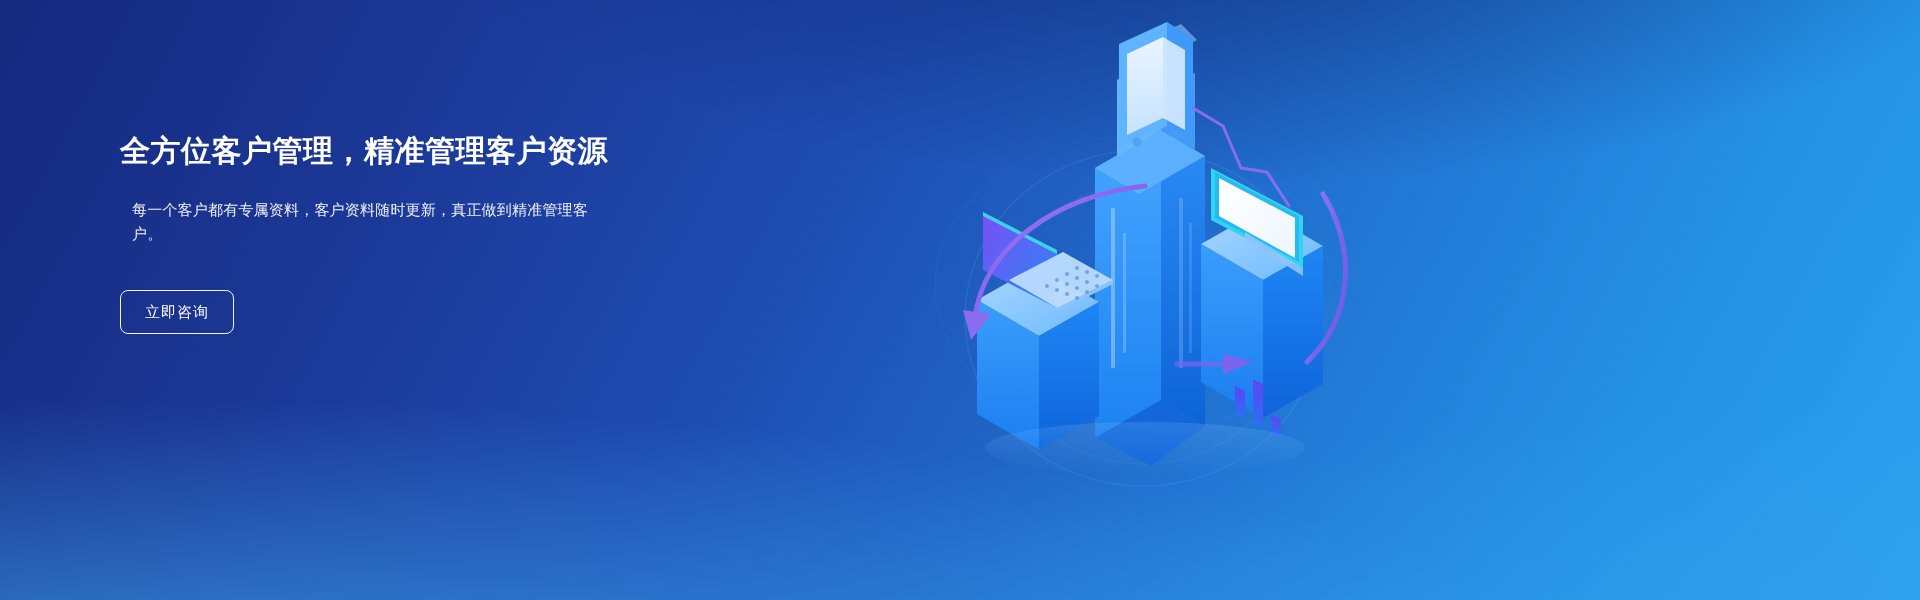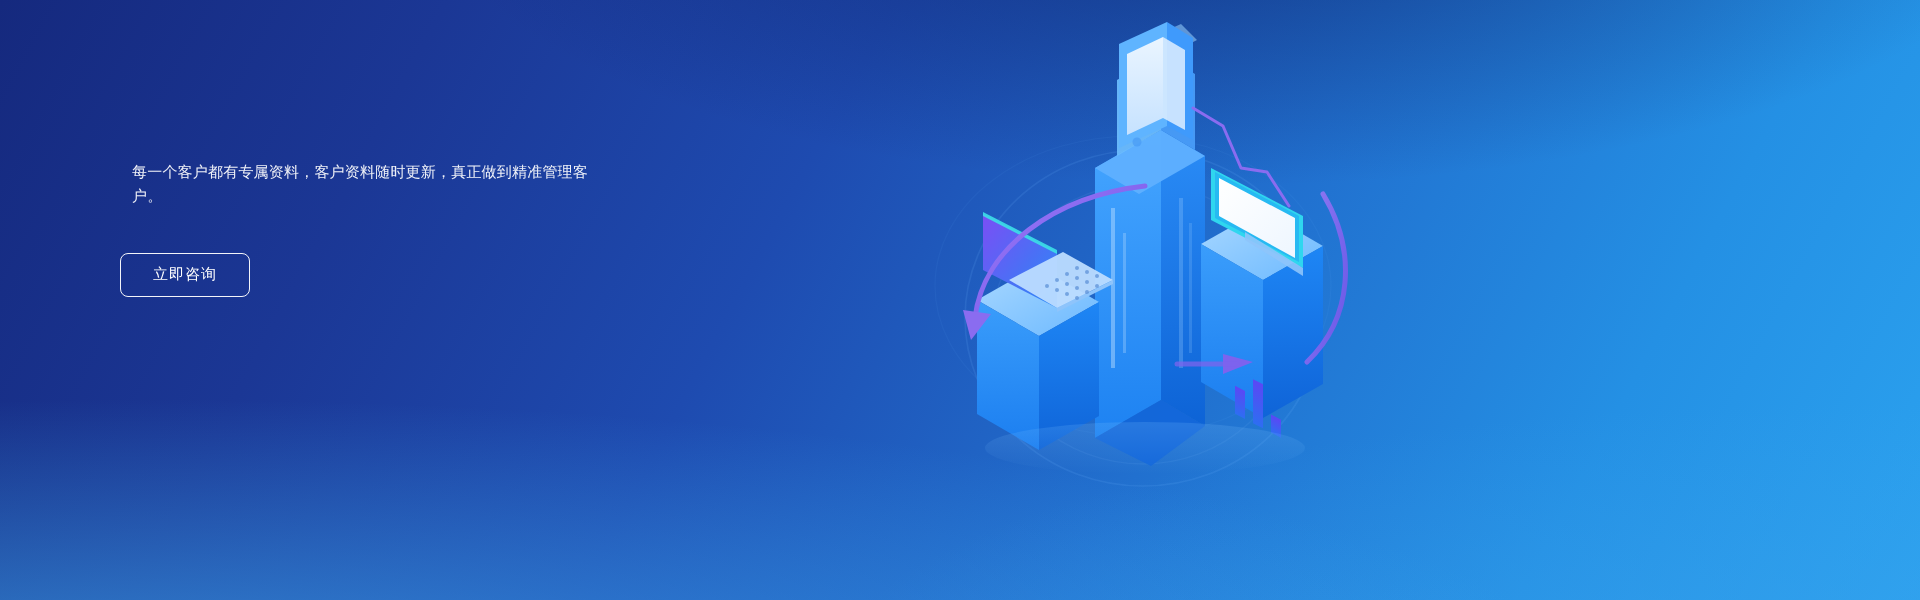--- a/index.html
+++ b/index.html
@@ -27,36 +27,37 @@
   .headline{
     margin:0;font-size:30px;font-weight:bold;color:#ffffff;
     letter-spacing:.5px;line-height:1.25;white-space:nowrap;
   }
   .subtitle{
     margin:28px 0 0 12px;font-size:15px;line-height:1.62;
     color:rgba(255,255,255,.93);width:480px;letter-spacing:.2px;
   }
   .cta{
     display:inline-flex;align-items:center;justify-content:center;
-    margin-top:44px;width:130px;height:44px;
+    margin-top:44px;width:114px;height:44px;
     border:1.5px solid rgba(255,255,255,.95);border-radius:8px;
     background:transparent;color:#ffffff;font-size:15px;
     letter-spacing:1px;cursor:pointer;font-family:inherit;
   }
 
   
   .art{position:absolute;left:905px;top:18px;width:470px;height:470px;z-index:5;}
   .art svg{display:block;width:470px;height:470px;overflow:visible;}
 </style>
 </head>
 <body>
 
 <div class="hero">
 
   <div class="copy">
+    <h1 class="headline">全方位客户管理，精准管理客户资源</h1>
 
     <p class="subtitle">每一个客户都有专属资料，客户资料随时更新，真正做到精准管理客户。</p>
 
     <button class="cta">立即咨询</button>
   </div>
 
   <div class="art">
     <svg viewBox="0 0 470 470" xmlns="http://www.w3.org/2000/svg" aria-hidden="true">
       <defs>
         <linearGradient id="gTopFace" x1="0" y1="0" x2="1" y2="1">

